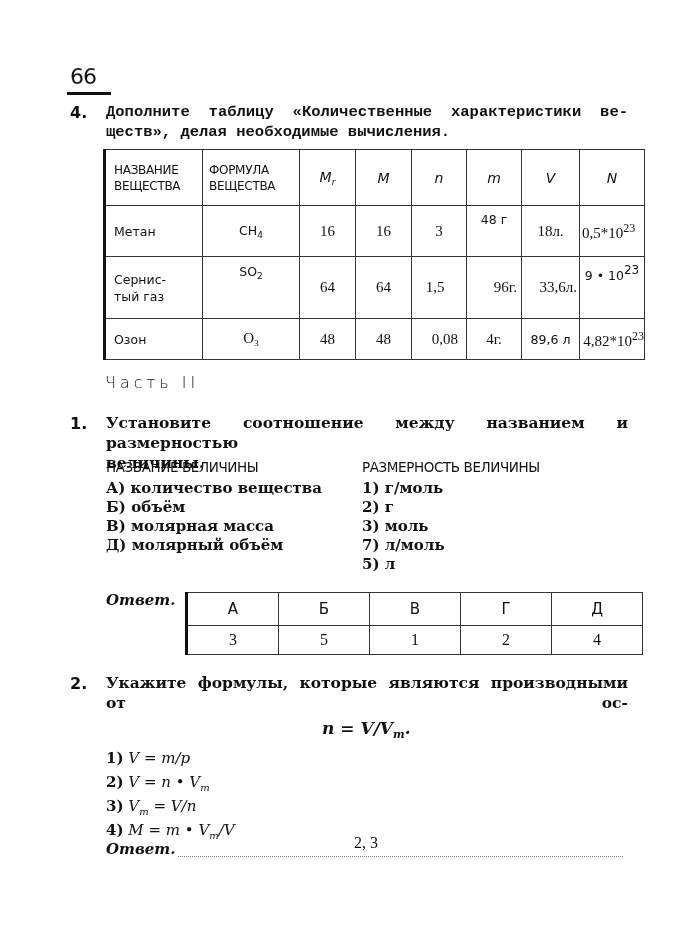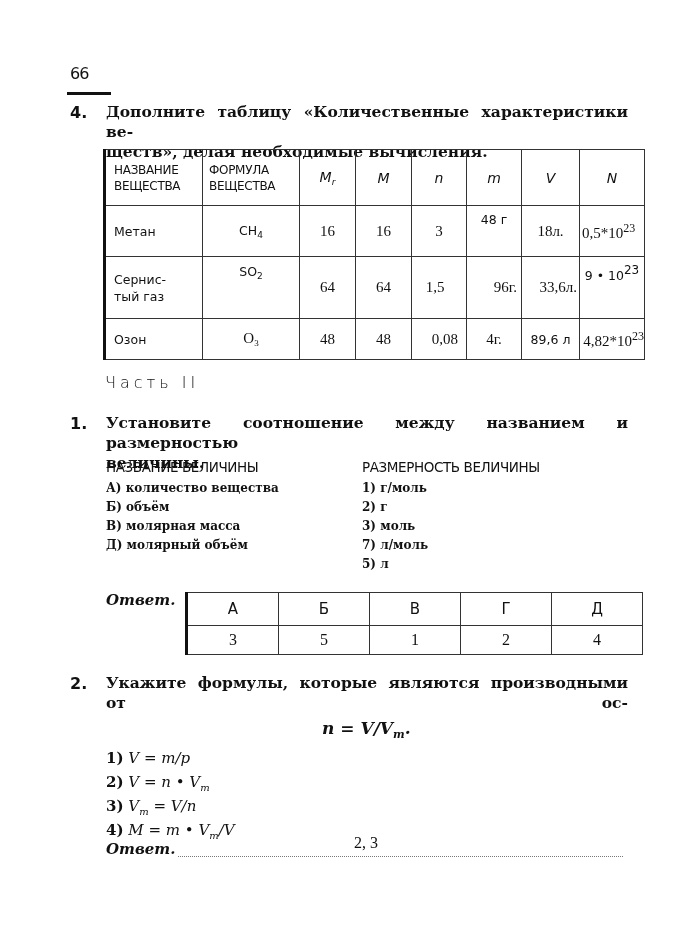--- a/index.html
+++ b/index.html
@@ -3,21 +3,21 @@
 <meta charset="utf-8">
 <style>
   html, body { margin: 0; padding: 0; }
   body {
     width: 700px; height: 936px; background: #ffffff; position: relative;
     font-family: "DejaVu Serif", serif; color: #111; overflow: hidden;
   }
   .abs { position: absolute; }
   .page-num {
     left: 70px; top: 64px; font-family: "DejaVu Sans", sans-serif;
-    font-size: 16px; letter-spacing: -1px; color: #111;
+    font-size: 22px; letter-spacing: -1px; color: #111;
   }
   .page-rule { left: 67px; top: 92px; width: 44px; height: 3px; background: #111; }
   .task-num {
     font-family: "DejaVu Sans", sans-serif; font-weight: bold; font-size: 16px;
   }
   .task-text {
     font-family: "DejaVu Serif", serif; font-size: 15.5px; line-height: 20px;
     text-align: justify; font-weight: 600;
   }
 
@@ -40,21 +40,21 @@
   .ps { font-family: "DejaVu Sans", sans-serif; font-size: 12.5px; }
   sup.s { font-size: 12px; vertical-align: 6px; }
   sub.s { font-size: 9px; vertical-align: -3px; }
 
   .part-title {
     left: 105px; top: 373px; font-family: "DejaVu Sans", sans-serif;
     font-size: 16px; letter-spacing: 4px; font-weight: 300;
   }
 
   .col-head { font-family: "DejaVu Sans", sans-serif; font-size: 13.5px; letter-spacing: -0.4px; }
-  .opt { font-family: "DejaVu Serif", serif; font-size: 12px; line-height: 19px; font-weight: 600; }
+  .opt { font-family: "DejaVu Serif", serif; font-size: 15px; line-height: 19px; font-weight: 600; }
 
   .answer-label {
     font-family: "DejaVu Serif", serif; font-style: italic; font-weight: bold; font-size: 15px;
   }
   table.ans {
     position: absolute; left: 185px; top: 592px; border-collapse: collapse;
   }
   table.ans td {
     border: 1.2px solid #333; width: 88px; text-align: center;
   }
@@ -73,21 +73,21 @@
   }
   .hw-ans { font-family: "Liberation Serif", serif; font-size: 16px; }
 </style>
 </head>
 <body>
 
 <div class="abs page-num">66</div>
 <div class="abs page-rule"></div>
 
 <div class="abs task-num" style="left:70px; top:103px;">4.</div>
-<div class="abs task-text" style="left:106px; top:102px; width:522px;">
+<div class="abs task-text" style="left:106px; top:102px; width:522px;font-family:Liberation Mono, monospace;">
   <div style="text-align-last: justify;">Дополните таблицу «Количественные характеристики ве-</div>
   <div>ществ», делая необходимые вычисления.</div>
 </div>
 
 <table class="qt">
   <tbody>
       <tr class="hdr">
     <td style="width:88px;">
       <div class="hdr-cap"><span>НАЗВАНИЕ</span><br><span>ВЕЩЕСТВА</span></div>
     </td>

